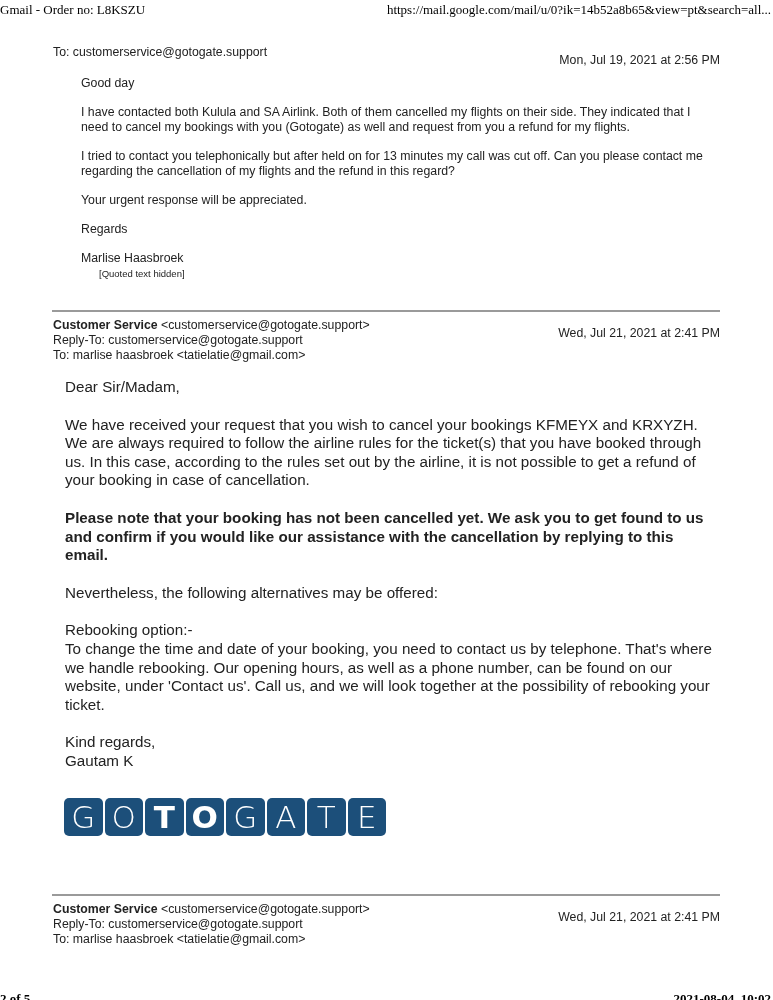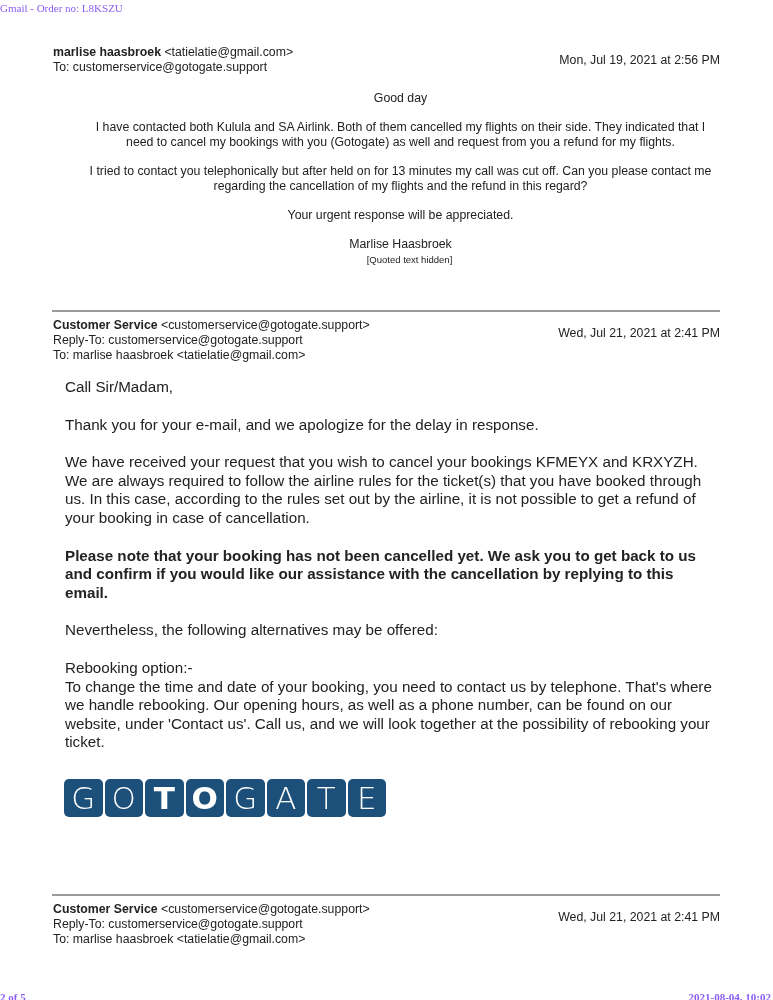--- a/index.html
+++ b/index.html
@@ -3,34 +3,34 @@
 <meta charset="utf-8">
 <style>
   html, body { margin: 0; padding: 0; background: #ffffff; }
   body {
     width: 773px; height: 1000px; position: relative; overflow: hidden;
     color: #222222;
     font-family: "Liberation Sans", sans-serif;
   }
   .print-header, .print-footer {
     position: absolute; left: 0; right: 0;
-    font-family: "Liberation Serif", serif; font-size: 11px; color: #8b5cf6;
+    font-family: "Liberation Serif", serif; font-size: 13px; color: #000000;
   }
   .print-header { top: 2px; height: 16px; }
   .print-footer { top: 991px; height: 16px; font-weight: bold; }
   .ph-left { position: absolute; left: 0; top: 0; white-space: nowrap; }
   .ph-right { position: absolute; right: 2px; top: 0; white-space: nowrap; }
 
   .msg { position: absolute; left: 53px; width: 667px; }
   .msg-head { position: relative; font-size: 12.3px; line-height: 15px; }
   .msg-head .from-name { font-weight: bold; color: #222; }
   .msg-head .date { position: absolute; right: 0; top: 8px; white-space: nowrap; }
   .msg-head .line { white-space: nowrap; }
 
-  .body-small { margin-left: 28px; font-size: 12.3px; line-height: 15px; text-align: center; }
+  .body-small { margin-left: 28px; font-size: 12.3px; line-height: 15px; }
   .body-small p { margin: 0 0 14px 0; }
   .body-small .quoted { font-size: 9.5px; line-height: 12px; margin-top: -12px; padding-left: 18px; }
 
   .divider {
     position: absolute; left: 52px; width: 668px; height: 0;
     border-top: 2px solid #9a9a9a;
   }
 
   .body-large { margin-left: 12px; font-size: 15.2px; line-height: 18.6px; width: 650px; }
   .body-large p { margin: 0 0 19px 0; }
@@ -43,62 +43,63 @@
     font-family: "DejaVu Sans", sans-serif; font-size: 31px; font-weight: 200;
     letter-spacing: 0;
   }
   .logo .tile.bold { font-weight: bold; }
 </style>
 </head>
 <body>
 
 <div class="print-header">
   <span class="ph-left">Gmail - Order no: L8KSZU</span>
+  <span class="ph-right">https://mail.google.com/mail/u/0?ik=14b52a8b65&amp;view=pt&amp;search=all...</span>
 </div>
 
 <div class="msg" style="top:45px;">
   <div class="msg-head">
-    <div class="line">
-      <span class="from-name">marlise haasbroek</span>
-      <span>&lt;tatielatie@gmail.com&gt;</span>
-    </div>
     <span class="date">Mon, Jul 19, 2021 at 2:56 PM</span>
     <div class="line">To: customerservice@gotogate.support</div>
   </div>
   <div class="body-small" style="margin-top:16px;">
     <p>Good day</p>
     <p>I have contacted both Kulula and SA Airlink.  Both of them cancelled my flights on their side.  They indicated that I need to cancel my bookings with you (Gotogate) as well and request from you a refund for my flights.</p>
     <p>I tried to contact you telephonically but after held on for 13 minutes my call was cut off.  Can you please contact me regarding the cancellation of my flights and the refund in this regard?</p>
     <p>Your urgent response will be appreciated.</p>
+    <p>Regards</p>
     <p>Marlise Haasbroek</p>
     <p class="quoted">[Quoted text hidden]</p>
   </div>
 </div>
 
 <div class="divider" style="top:310px;"></div>
 
 <div class="msg" style="top:318px;">
   <div class="msg-head">
     <div class="line">
       <span class="from-name">Customer Service</span>
       <span>&lt;customerservice@gotogate.support&gt;</span>
     </div>
     <span class="date">Wed, Jul 21, 2021 at 2:41 PM</span>
     <div class="line">Reply-To: customerservice@gotogate.support</div>
     <div class="line">To: marlise haasbroek &lt;tatielatie@gmail.com&gt;</div>
   </div>
   <div class="body-large" style="margin-top:15px;">
-    <p>Call Sir/Madam,</p>
-    <p>Thank you for your e-mail, and we apologize for the delay in response.</p>
+    <p>Dear Sir/Madam,</p>
     <p>We have received your request that you wish to cancel your bookings KFMEYX and KRXYZH. We are always required to follow the airline rules for the ticket(s) that you have booked through us. In this case, according to the rules set out by the airline, it is not possible to get a refund of your booking in case of cancellation.</p>
-    <p class="bold">Please note that your booking has not been cancelled yet. We ask you to get back to us and confirm if you would like our assistance with the cancellation by replying to this email.</p>
+    <p class="bold">Please note that your booking has not been cancelled yet. We ask you to get found to us and confirm if you would like our assistance with the cancellation by replying to this email.</p>
     <p>Nevertheless, the following alternatives may be offered:</p>
     <p style="margin-bottom:19px;">
       <span>Rebooking option:-</span><br>
       <span>To change the time and date of your booking, you need to contact us by telephone. That's where we handle rebooking. Our opening hours, as well as a phone number, can be found on our website, under 'Contact us'. Call us, and we will look together at the possibility of rebooking your ticket.</span>
+    </p>
+    <p style="margin-bottom:0;">
+      <span>Kind regards,</span><br>
+      <span>Gautam K</span>
     </p>
   </div>
   <div class="logo" id="logo">
       <div class="tile" style="background: rgb(28, 79, 122);">G</div>
       <div class="tile" style="background: rgb(28, 79, 122);">O</div>
       <div class="tile bold" style="background: rgb(28, 79, 122);">T</div>
       <div class="tile bold" style="background: rgb(28, 79, 122);">O</div>
       <div class="tile" style="background: rgb(28, 79, 122);">G</div>
       <div class="tile" style="background: rgb(28, 79, 122);">A</div>
       <div class="tile" style="background: rgb(28, 79, 122);">T</div>

